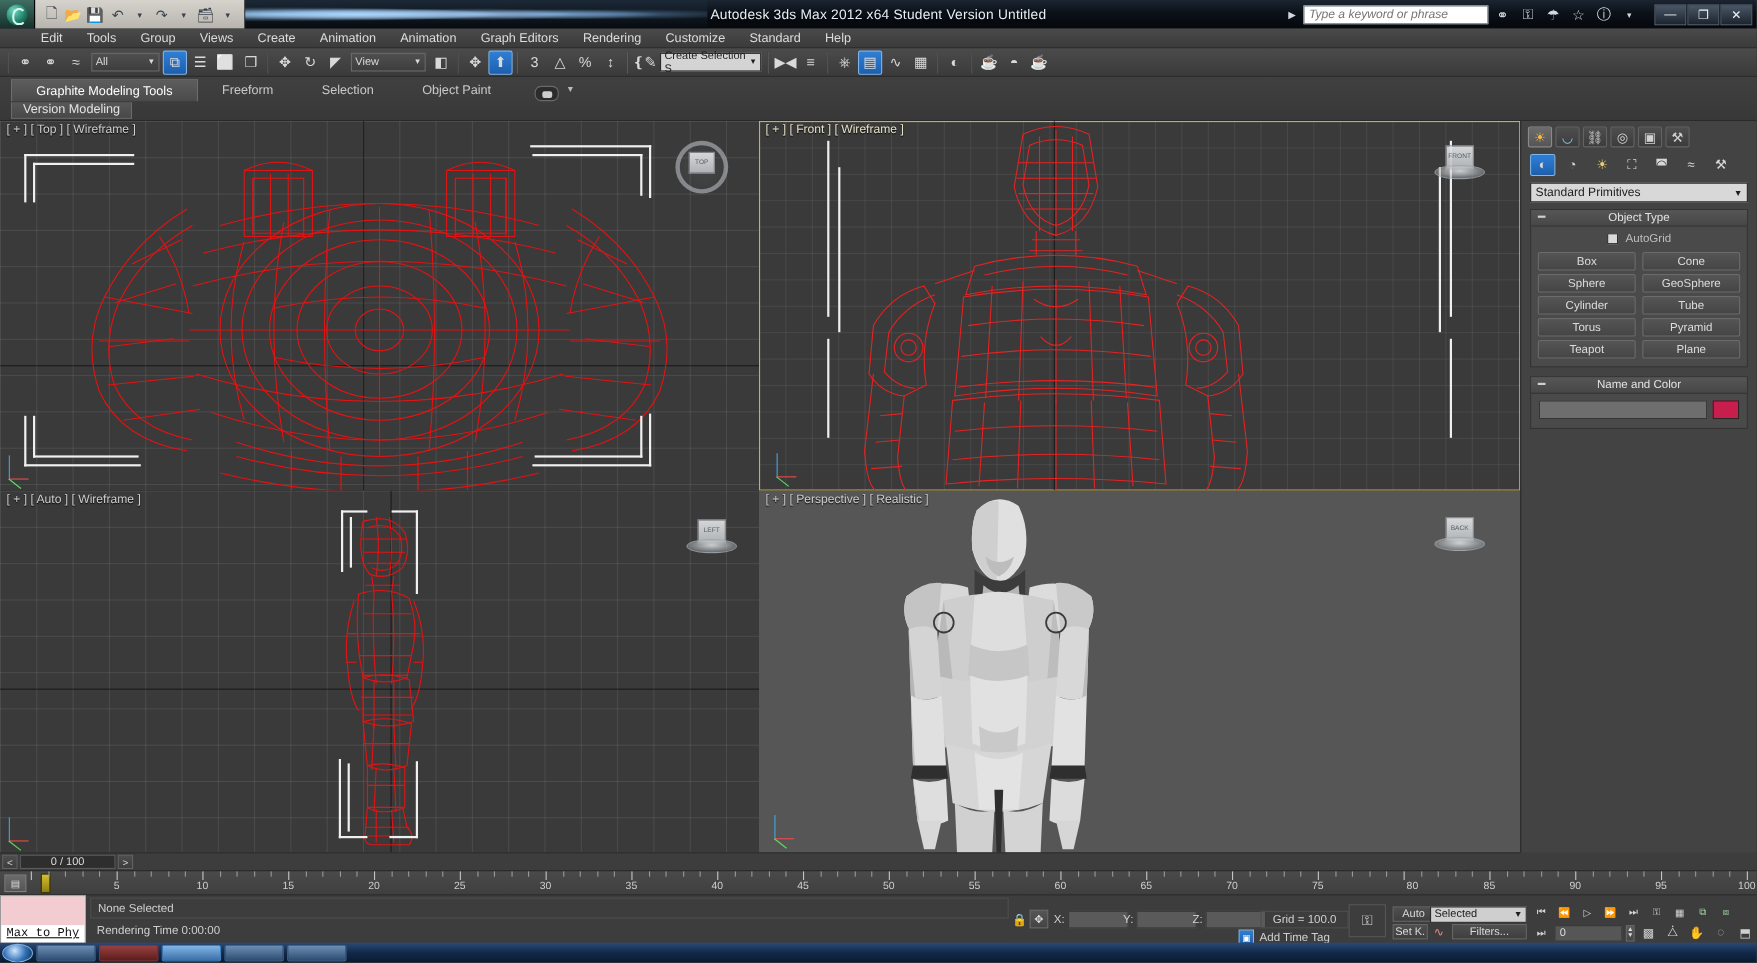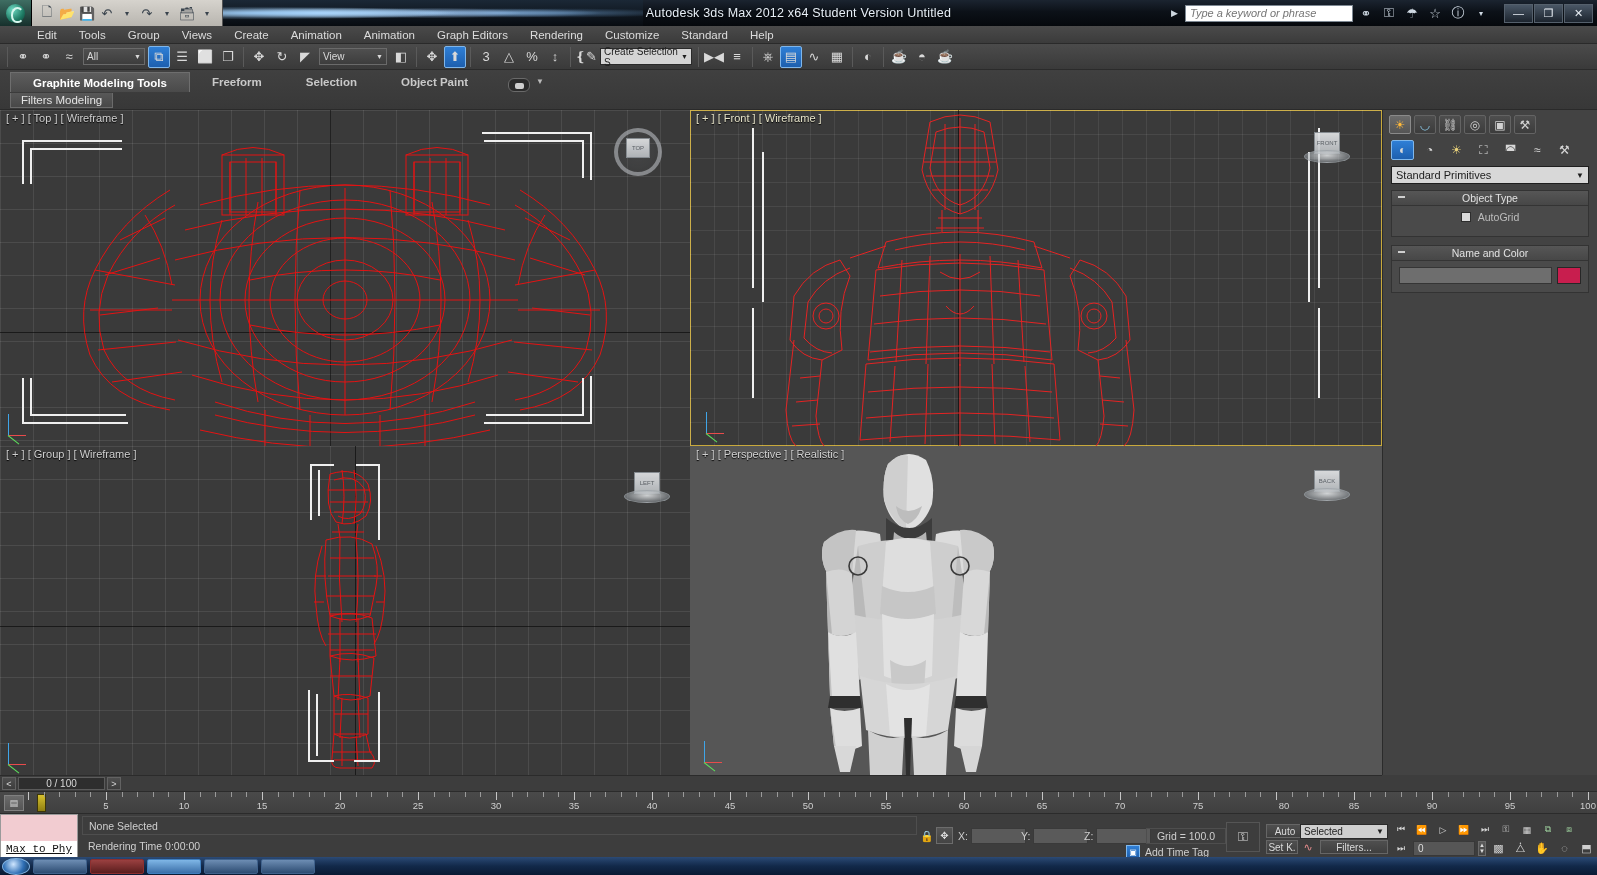--- a/index.html
+++ b/index.html
@@ -118,21 +118,21 @@
     color:#dadada;font-size:10px;padding:0 3px;margin:0 2px;
   }
   .tdrop .cv{font-size:7px;}
 
   
   .ribbon{
     position:absolute;top:70px;left:0;width:1597px;height:40px;
     background:linear-gradient(180deg,#404040,#383838);
     border-bottom:1px solid #2a2a2a;
   }
-  .ribtabs{display:flex;align-items:flex-end;height:22px;padding-left:10px;font-weight:bold;}
+  .ribtabs{display:flex;align-items:flex-end;height:22px;padding-left:10px;}
   .ribtab{
     height:20px;line-height:20px;padding:0 22px;color:#c9c9c9;font-size:11.5px;
   }
   .ribtab.active{
     background:linear-gradient(180deg,#5d5d5d,#4a4a4a);
     color:#fff;border:1px solid #6e6e6e;border-bottom:none;
   }
   .ribtoggle{width:22px;height:14px;background:#2c2c2c;border:1px solid #6a6a6a;border-radius:6px;margin-left:18px;position:relative;}
   .ribtoggle:after{content:"";position:absolute;left:6px;top:4px;width:9px;height:6px;background:#cfcfcf;border-radius:2px;}
   .ribcv{color:#bbb;font-size:8px;margin-left:6px;align-self:center;}
@@ -494,21 +494,21 @@
   <div class="ribbon">
     <div class="ribtabs">
       <div class="ribtab active">Graphite Modeling Tools</div>
       <div class="ribtab">Freeform</div>
       <div class="ribtab">Selection</div>
       <div class="ribtab">Object Paint</div>
       <div class="ribtoggle"></div>
       <div class="ribcv">▼</div>
     </div>
     <div class="ribsub">
-      <div class="lbl">Filters Modeling</div>
+      <div class="lbl">Version Modeling</div>
     </div>
   </div>
 
   <div class="vpwrap">
 
     <div class="vp" style="left:0;top:0;width:690px;height:336px;">
       <div class="grid"></div>
       <div class="axisH" style="top:222px"></div>
       <div class="axisV" style="left:330px"></div>
       <svg class="wires" viewBox="0 0 690 336" preserveAspectRatio="none">
@@ -705,21 +705,21 @@
       </div>
       <div class="viewcube" style="left:620px;top:24px;">
         <div class="face">LEFT</div>
         <div class="disc"></div>
       </div>
       <div class="axistri" style="left:6px;bottom:8px">
           <div class="ax"></div>
           <div class="ay"></div>
           <div class="az"></div>
         </div>
-      <div class="vplabel">[ + ] [ Group ] [ Wireframe ]</div>
+      <div class="vplabel">[ + ] [ Auto ] [ Wireframe ]</div>
     </div>
 
     <div class="vp" style="left:690px;top:336px;width:692px;height:329px;background:#565656;">
       <svg class="wires" viewBox="0 0 692 329" preserveAspectRatio="none">
         <g>
 
           <path d="M198 18 Q216 0 236 14 Q246 34 242 58 Q234 80 218 84 Q200 78 194 54 Q192 32 198 18 Z" fill="#e0e0e0"></path>
           <path d="M198 18 Q210 6 218 10 L216 84 Q202 76 194 54 Q192 32 198 18 Z" fill="#cfcfcf"></path>
           <path d="M206 60 Q218 70 232 60 Q228 74 218 78 Q208 74 206 60 Z" fill="#bdbdbd"></path>
 
@@ -807,20 +807,32 @@
 
     <div class="rollout">
       <div class="rohead">
         <span class="minus"></span>
         <span>Object Type</span>
       </div>
       <div class="robody">
         <div class="autogrid">
           <span class="chk"></span>
           <span>AutoGrid</span>
+        </div>
+        <div class="btngrid">
+          <div class="pbtn">Box</div>
+          <div class="pbtn">Cone</div>
+          <div class="pbtn">Sphere</div>
+          <div class="pbtn">GeoSphere</div>
+          <div class="pbtn">Cylinder</div>
+          <div class="pbtn">Tube</div>
+          <div class="pbtn">Torus</div>
+          <div class="pbtn">Pyramid</div>
+          <div class="pbtn">Teapot</div>
+          <div class="pbtn">Plane</div>
         </div>
       </div>
     </div>
 
     <div class="rollout">
       <div class="rohead">
         <span class="minus"></span>
         <span>Name and Color</span>
       </div>
       <div class="robody" style="padding:4px 5px 6px 5px">

